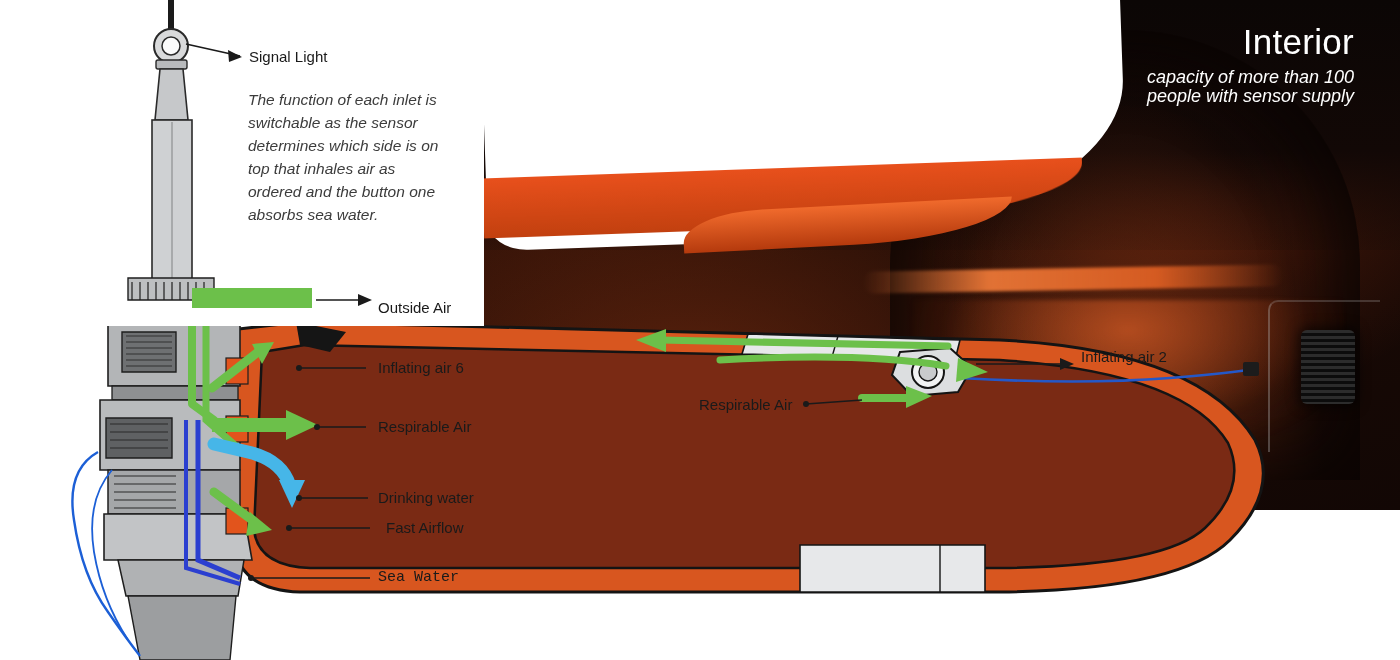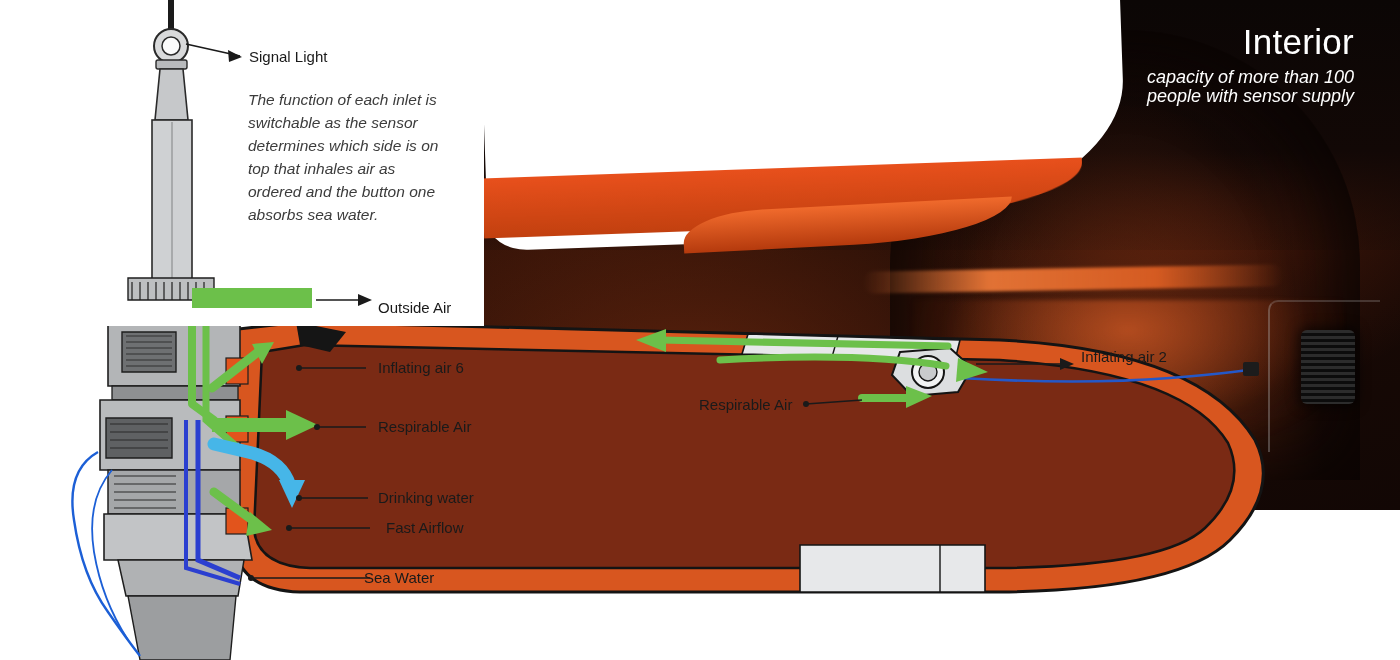--- a/index.html
+++ b/index.html
@@ -384,17 +384,17 @@
       <polygon points="372 300 358 294 358 306" fill="#1a1a1a"></polygon>
     </g>
   </svg>
 
   <div class="label" style="left:249px; top:48px;">Signal Light</div>
   <div class="label" style="left:378px; top:299px;text-align:center;">Outside Air</div>
   <div class="label" style="left:378px; top:359px;">Inflating air 6</div>
   <div class="label" style="left:378px; top:418px;">Respirable Air</div>
   <div class="label" style="left:378px; top:489px;">Drinking water</div>
   <div class="label" style="left:378px; top:519px;margin-left:8px;">Fast Airflow</div>
-  <div class="label" style="left:364px; top:569px;">Sea Water</div>
+  <div class="label" style="left:378px; top:569px;font-family:Liberation Mono, monospace;">Sea Water</div>
   <div class="label label-on-photo" style="left:1081px; top:348px;">Inflating air 2</div>
   <div class="label label-on-photo" style="left:699px; top:396px;">Respirable Air</div>
 
 </div>
 
 </body></html>

